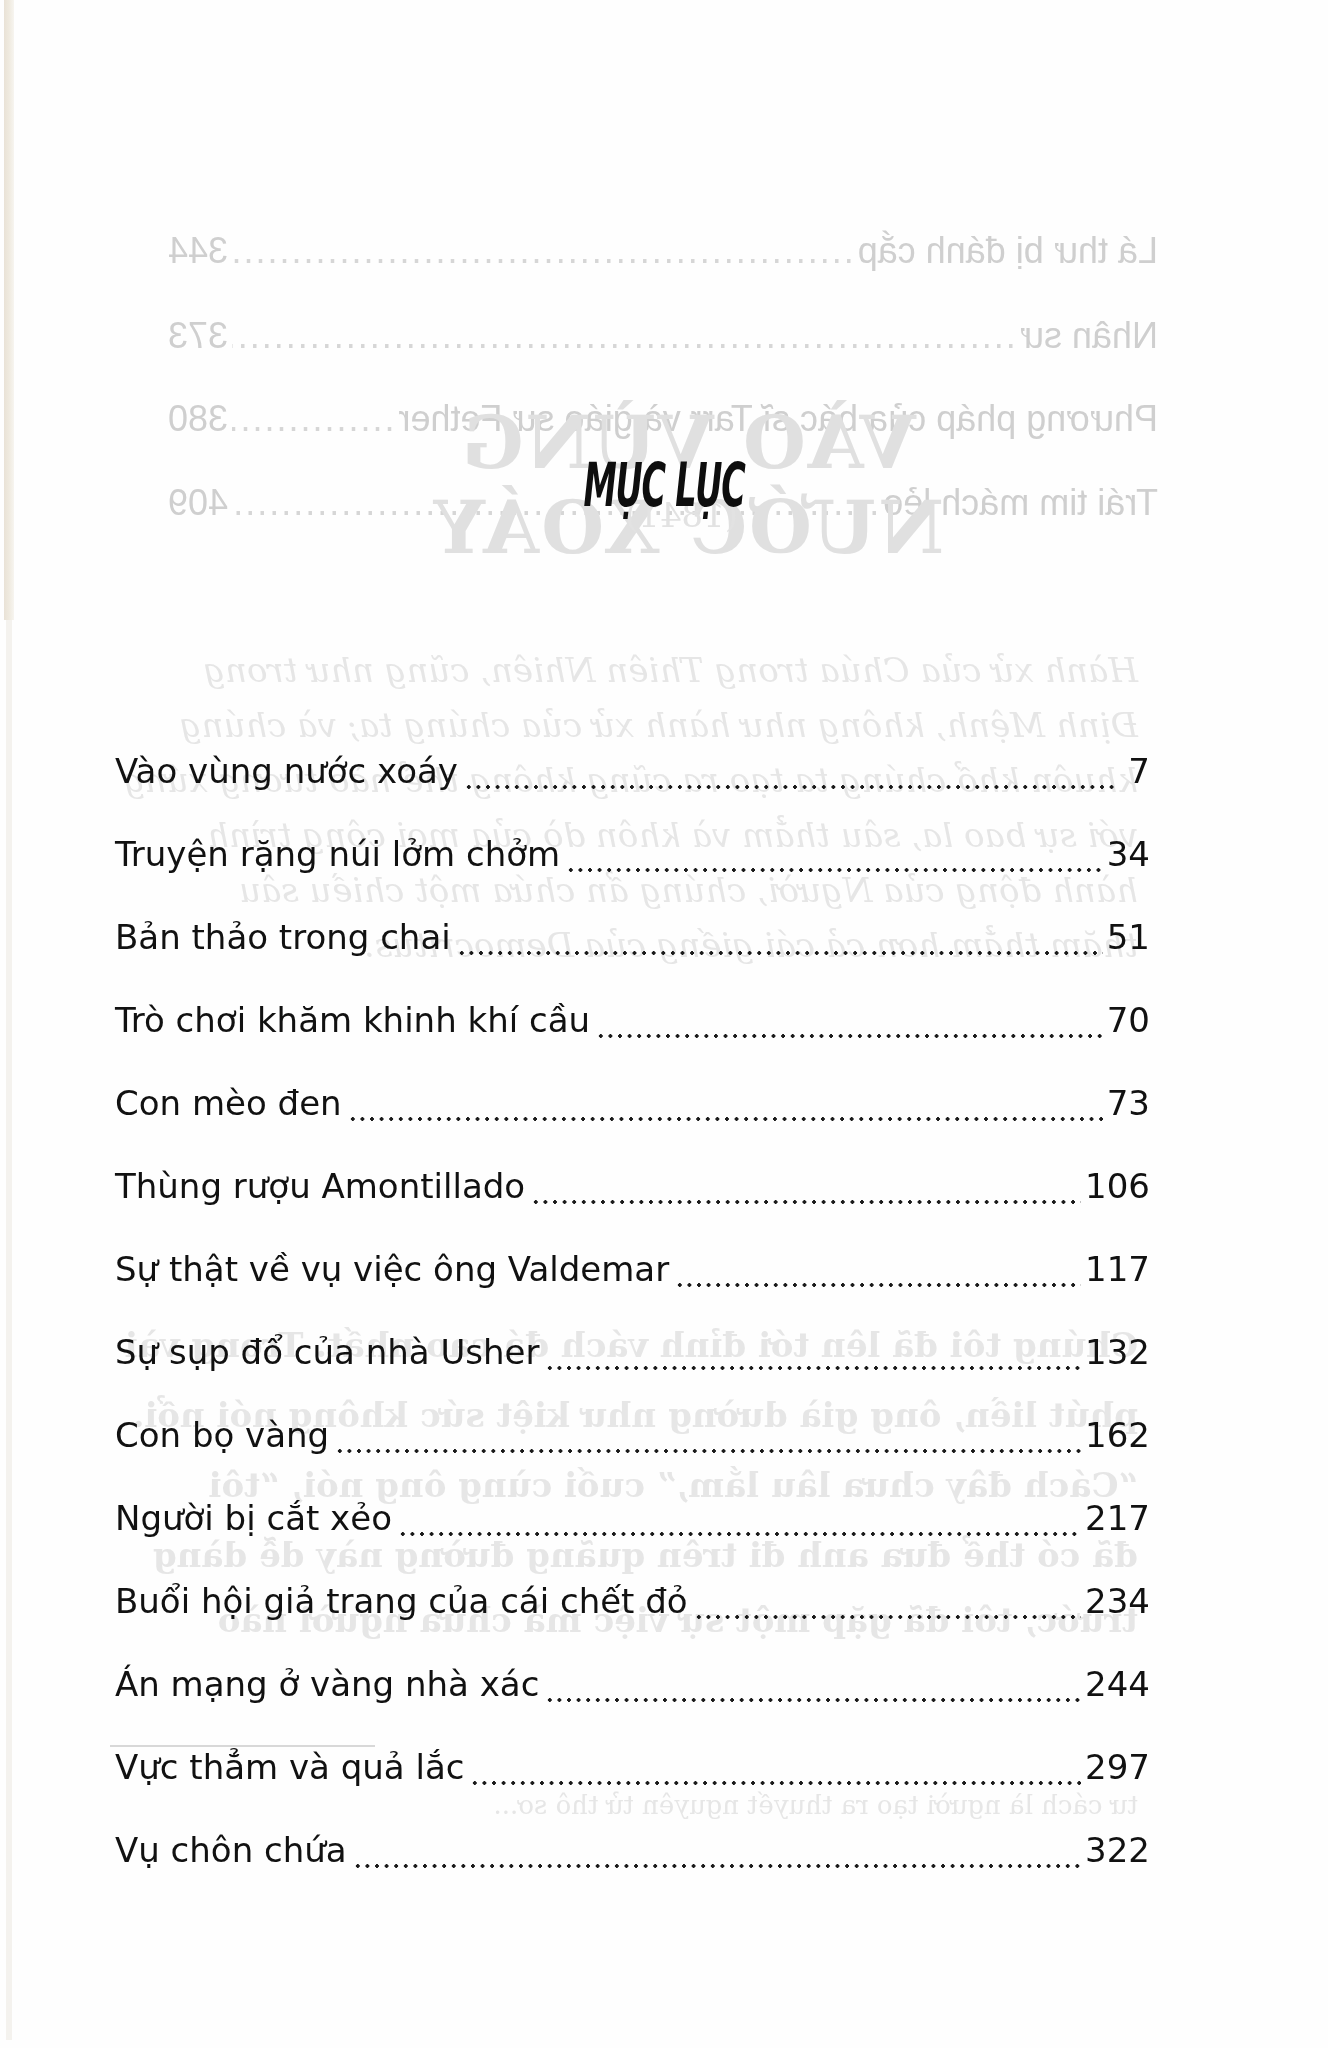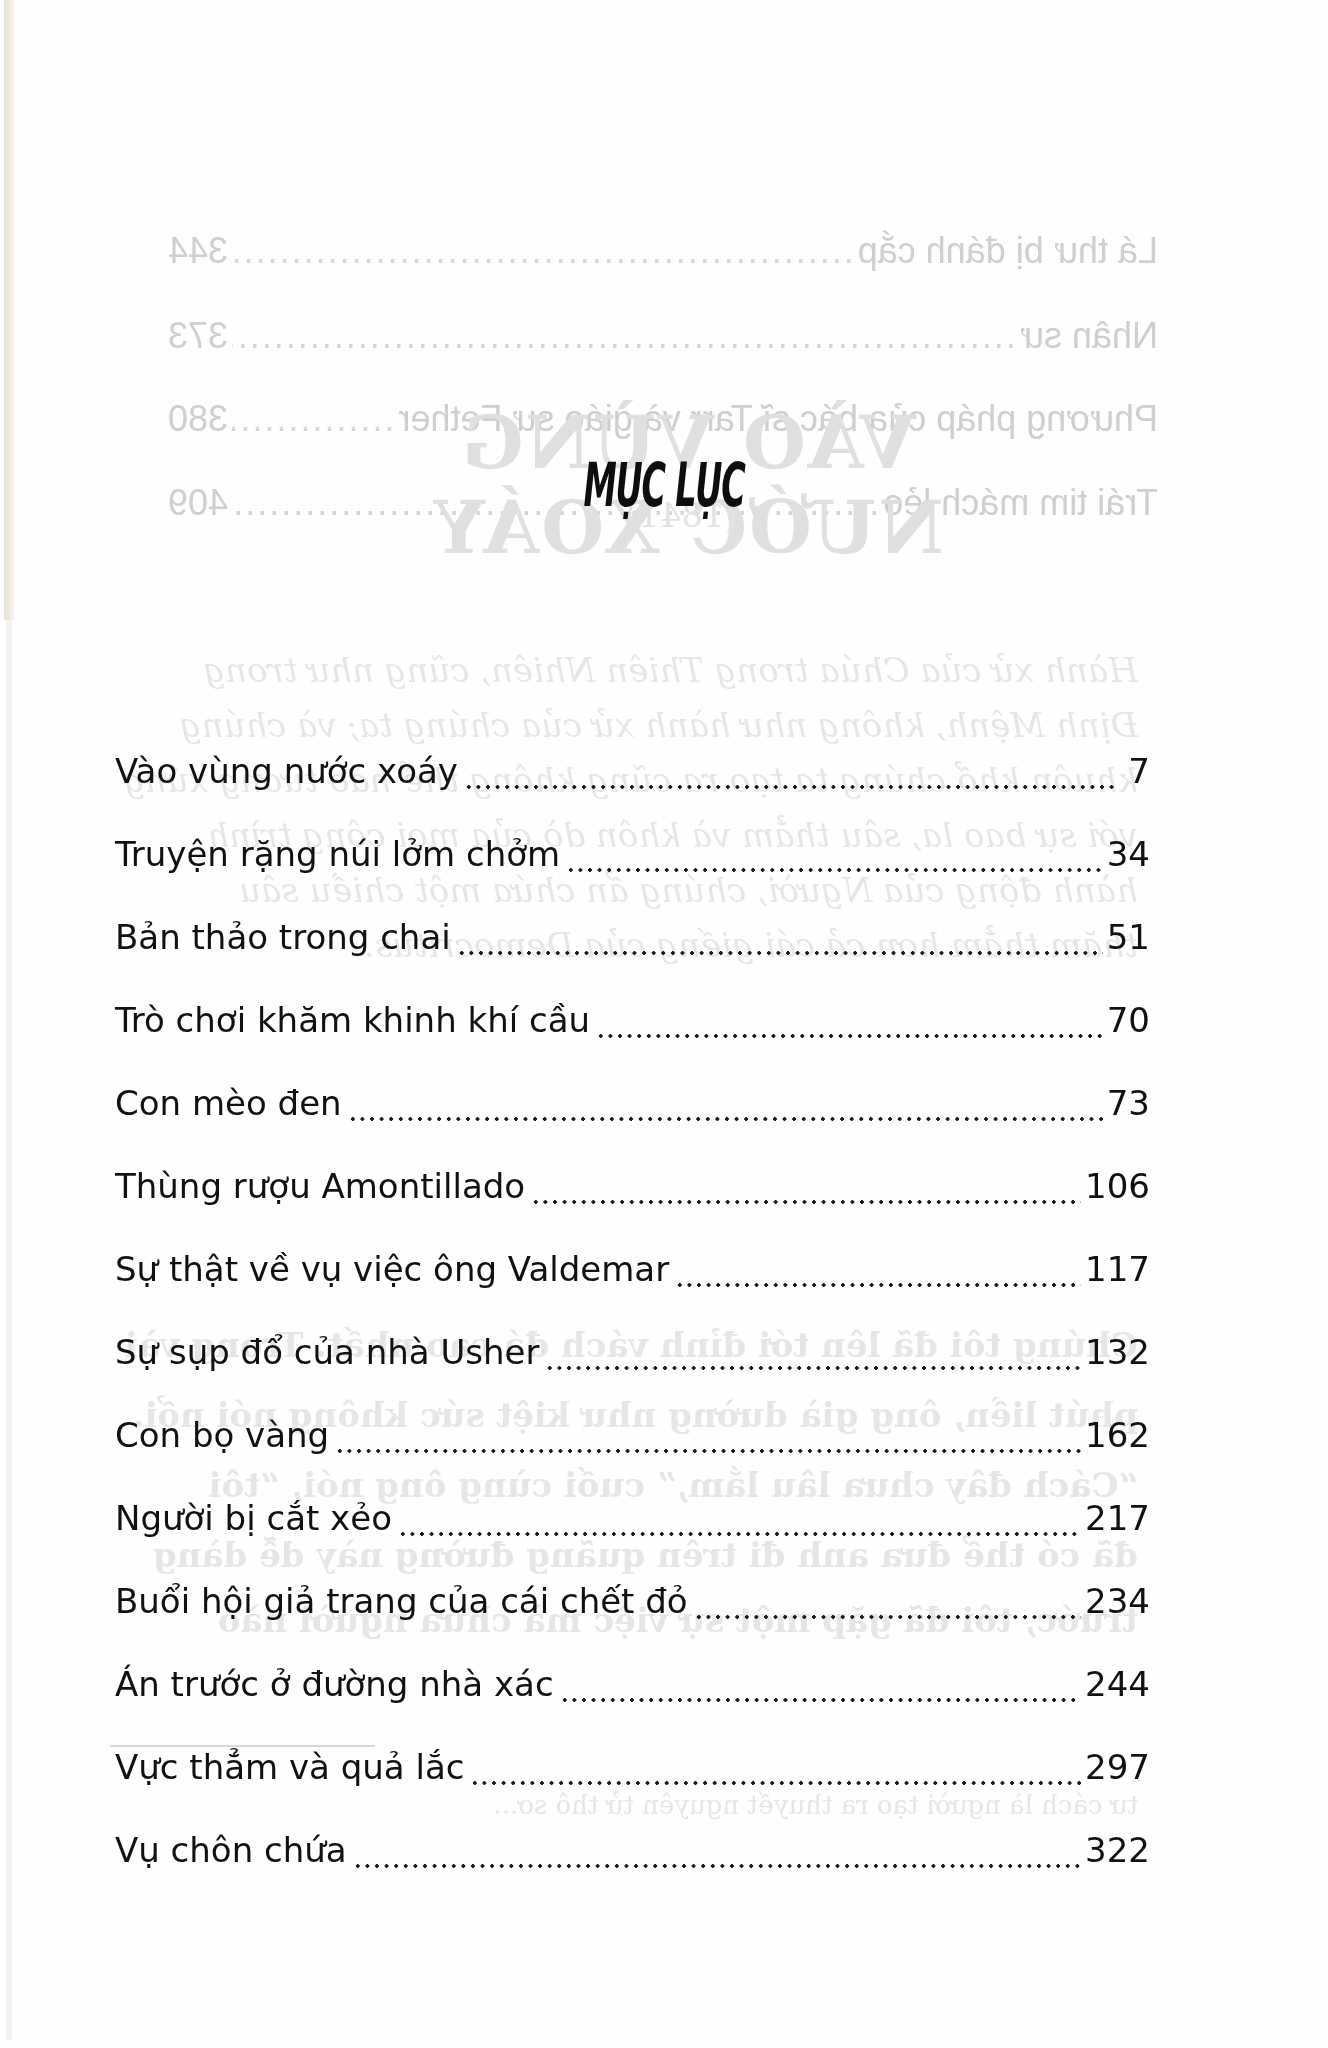--- a/index.html
+++ b/index.html
@@ -260,21 +260,21 @@
       <span class="toc-title">Người bị cắt xẻo</span>
       <span class="toc-leader"></span>
       <span class="toc-page">217</span>
     </li>
     <li class="toc-item">
       <span class="toc-title">Buổi hội giả trang của cái chết đỏ</span>
       <span class="toc-leader"></span>
       <span class="toc-page">234</span>
     </li>
     <li class="toc-item">
-      <span class="toc-title">Án trước ở đường nhà xác</span>
+      <span class="toc-title">Án mạng ở vàng nhà xác</span>
       <span class="toc-leader"></span>
       <span class="toc-page">244</span>
     </li>
     <li class="toc-item">
       <span class="toc-title">Vực thẳm và quả lắc</span>
       <span class="toc-leader"></span>
       <span class="toc-page">297</span>
     </li>
     <li class="toc-item">
       <span class="toc-title">Vụ chôn chứa</span>

